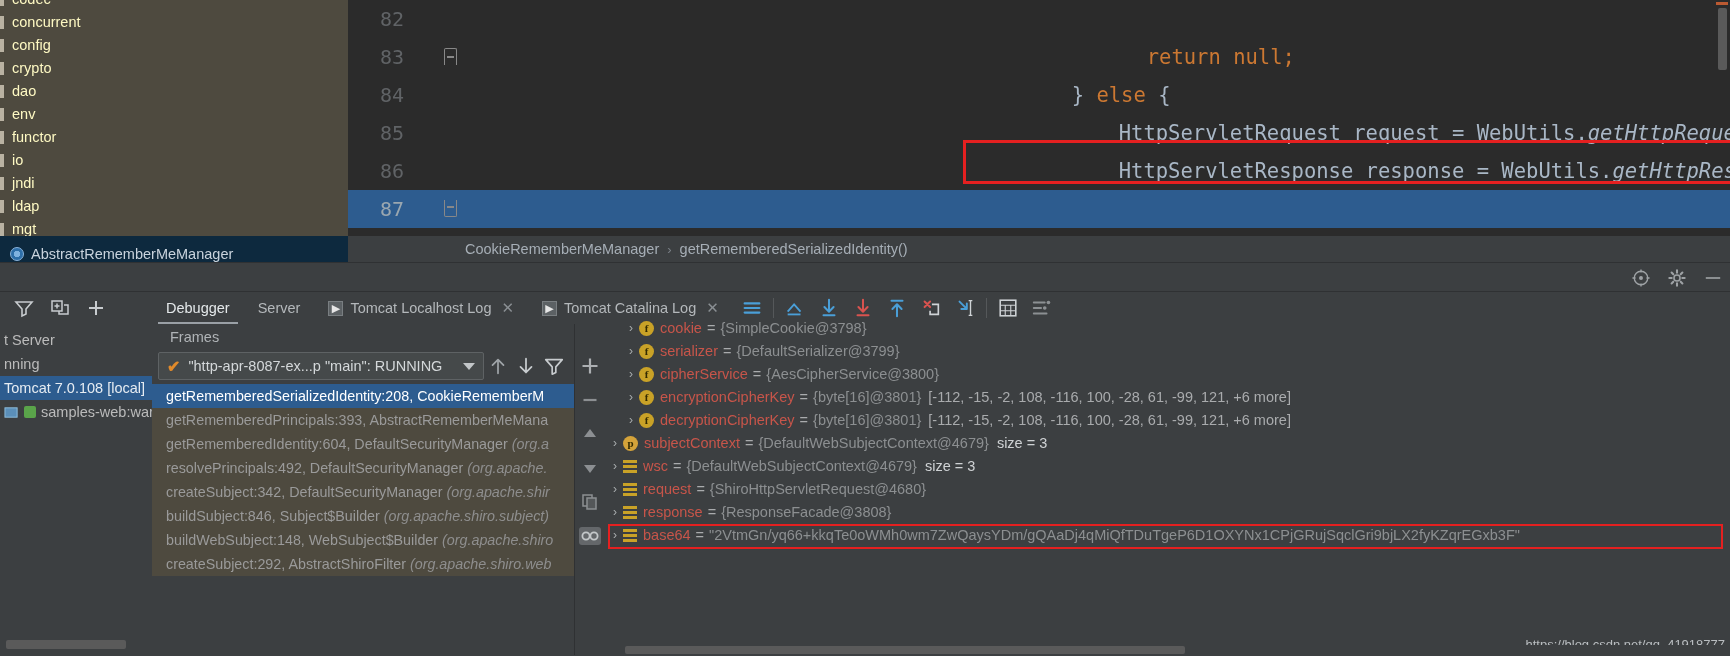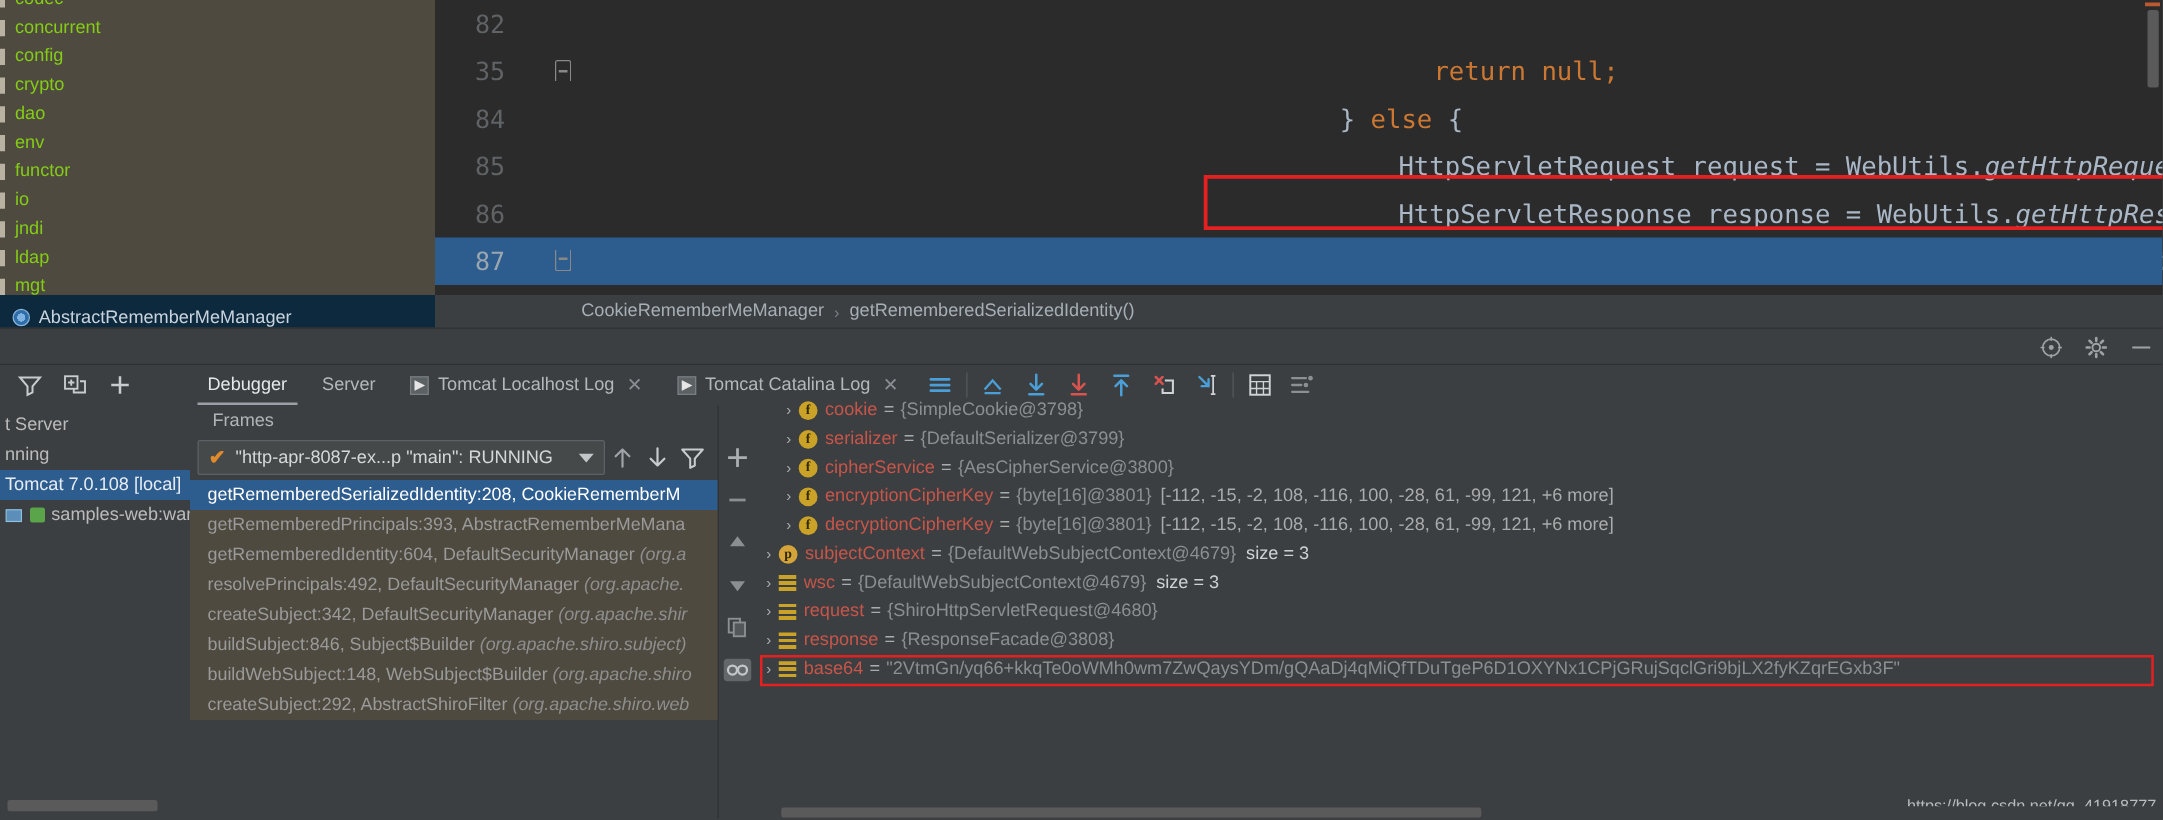--- a/index.html
+++ b/index.html
@@ -12,21 +12,21 @@
   
   #top { position: relative; width: 1730px; height: 236px; }
 
   
   #project-tree {
     position: absolute; left: 0; top: 0; width: 348px; height: 236px;
     background: #4e4a3f;
   }
   .tree-item {
     position: relative; height: 23px; line-height: 23px;
-    color: #84cc16; font-size: 14.5px; padding-left: 12px;
+    color: #fef9c3; font-size: 14.5px; padding-left: 12px;
     white-space: nowrap; overflow: hidden;
   }
   .tree-item .bar {
     position: absolute; left: 0; top: 5px; width: 4px; height: 13px;
     background: #b9b2a2;
   }
   
   #editor {
     position: absolute; left: 348px; top: 0; width: 1382px; height: 236px;
     background: #2b2b2b;
@@ -311,21 +311,21 @@
     <div id="editor-scroll-marker"></div>
 
     <div class="code-row">
       <span class="ln">82</span>
       <span class="code-text" style="left:700px;">
         <span class="kw">return</span><span> </span><span class="kw">null;</span>
       </span>
     </div>
 
     <div class="code-row">
-      <span class="ln">35</span>
+      <span class="ln">83</span>
       <span class="gutter-mark open"></span>
       <span class="code-text" style="left:625px;">
         <span>} </span><span class="kw">else</span><span> {</span>
       </span>
     </div>
 
     <div class="code-row">
       <span class="ln">84</span>
       <span class="code-text" style="left:672px;">
         <span>HttpServletRequest request = WebUtils.</span><span class="mtd">getHttpRequest</span>

